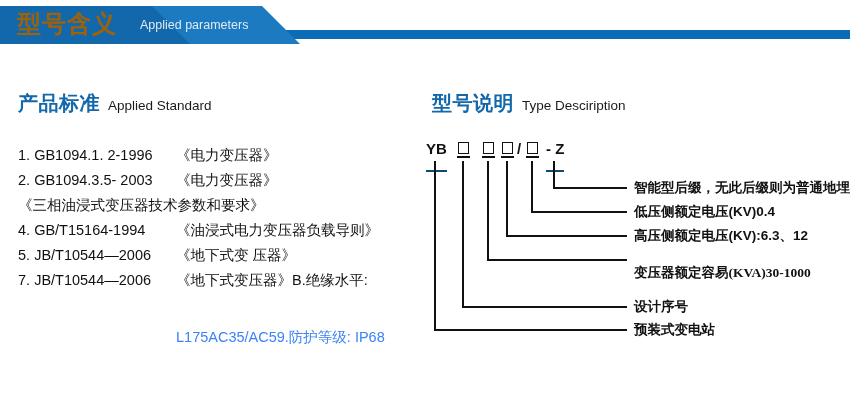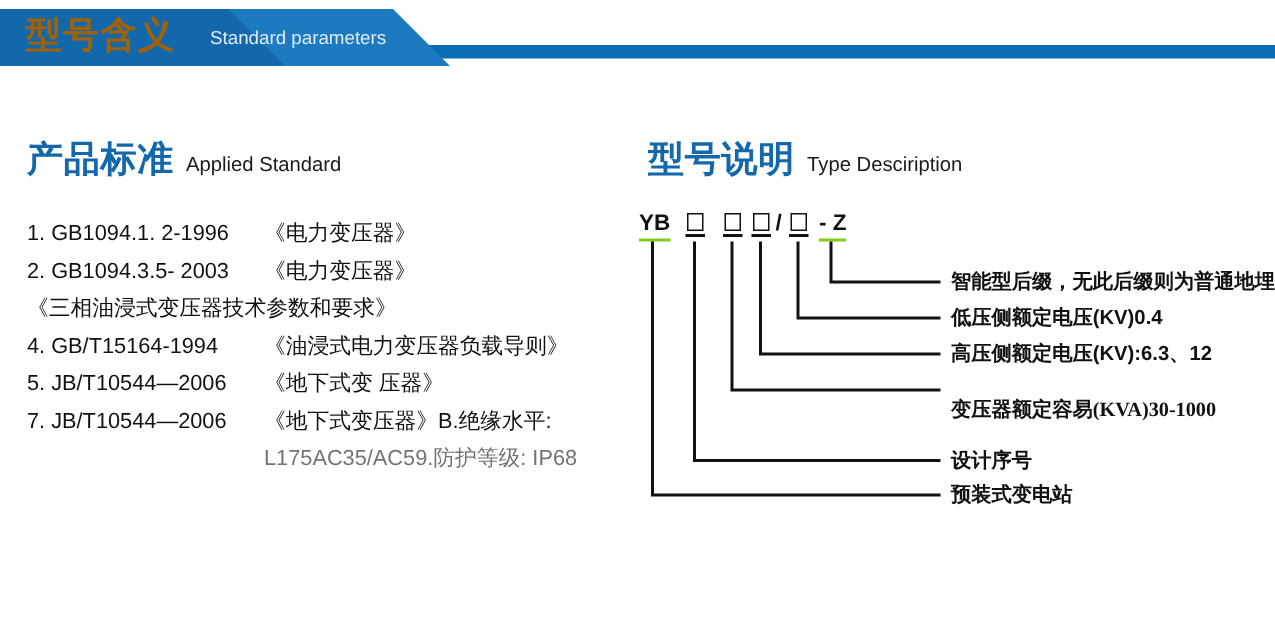--- a/index.html
+++ b/index.html
@@ -69,21 +69,21 @@
     line-height: 18px;
     white-space: nowrap;
   }
 
   
   .sec-heading {
     position: absolute;
     white-space: nowrap;
   }
   .sec-heading .cn {
-    font-size: 24px;
+    font-size: 20px;
     font-weight: bold;
     color: #1368ab;
     letter-spacing: 0.5px;
   }
   .sec-heading .en {
     font-size: 13.5px;
     color: #1a1a1a;
     margin-left: 8px;
     font-weight: normal;
   }
@@ -107,23 +107,24 @@
   }
   .std-code {
     display: inline-block;
     width: 158px;
     flex: 0 0 158px;
   }
   .std-name { flex: 1 1 auto; }
   .std-cont {
     height: 25px;
     font-size: 14.5px;
-    color: #737373;
+    color: #3b82f6;
     padding-left: 158px;
     white-space: nowrap;
+    margin-top: 32px;
   }
 
   
   .diagram {
     position: absolute;
     left: 426px;
     top: 140px;
     width: 424px;
     height: 210px;
   }
@@ -136,22 +137,22 @@
   }
   .code-token {
     position: absolute;
     top: 0;
     font-size: 15px;
     font-weight: bold;
     color: #111111;
     line-height: 18px;
   }
   .code-token.underlined {
-    border-bottom: 2px solid #84cc16;
-    padding-bottom: 1px;
+    border-bottom: 2px solid #0c4a6e;
+    padding-bottom: 12px;
   }
   .code-box {
     position: absolute;
     top: 2px;
     width: 11px;
     height: 12px;
     border: 1.6px solid #111111;
     box-sizing: border-box;
   }
   .code-box::after {
@@ -183,21 +184,21 @@
   }
 </style>
 </head>
 <body>
 
 <div class="banner">
   <div class="banner-thin-rule"></div>
   <div class="banner-mid"></div>
   <div class="banner-dark"></div>
   <div class="banner-title">型号含义</div>
-  <div class="banner-sub">Standard parameters</div>
+  <div class="banner-sub">Applied parameters</div>
 </div>
 
 <div class="sec-heading" id="heading-standard">
   <span class="cn">产品标准</span><span class="en">Applied Standard</span>
 </div>
 
 <div class="std-list">
 
   <div class="std-row">
     <span class="std-code"><span>1.</span> <span>GB1094.1. 2-1996</span></span>

